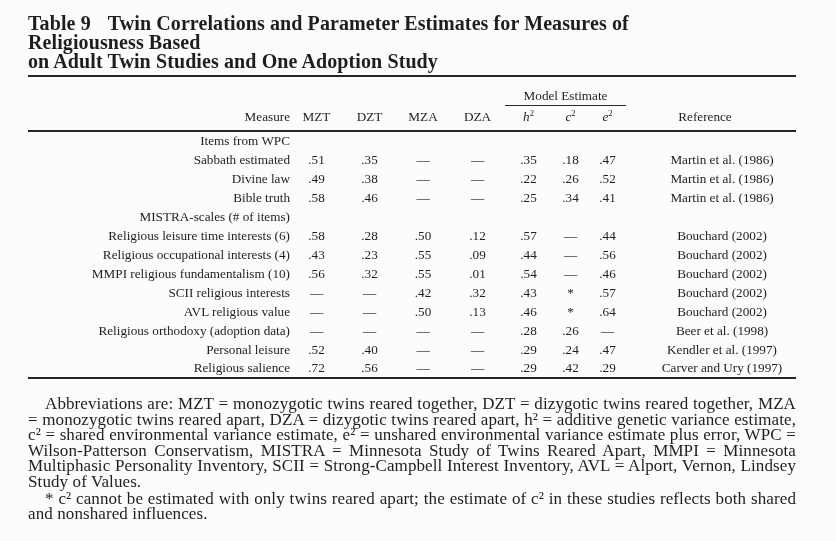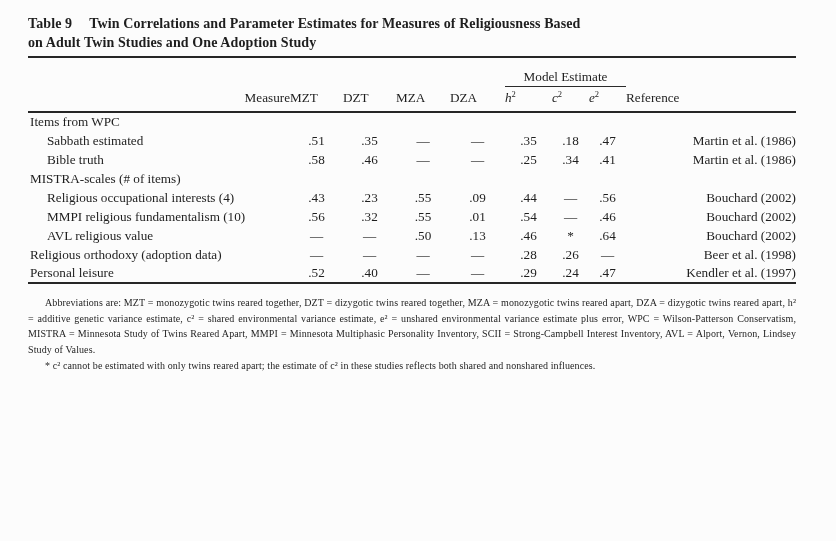--- a/index.html
+++ b/index.html
@@ -9,21 +9,21 @@
     color: #1e1e1e;
     font-family: "Liberation Serif", "DejaVu Serif", serif;
     overflow: hidden;
   }
   .page { padding: 14px 0 0 28px; width: 836px; }
 
   
   .title {
     width: 680px;
     font-weight: bold;
-    font-size: 14px;
+    font-size: 20px;
     line-height: 19px;
     margin-bottom: 4px;
     letter-spacing: 0.1px;
   }
   .title .tnum { margin-right: 17px; }
 
   
   table {
     width: 768px;
     border-collapse: collapse;
@@ -43,45 +43,45 @@
 
   th { font-weight: normal; font-size: 13.2px; }
   tr.group th { padding: 11px 0 1px; }
   tr.group th.model {
     text-align: center;
     border-bottom: 1.5px solid #2a2a2a;
   }
   tr.cols th {
     padding: 3px 0 5px;
     border-bottom: 2px solid #262626;
-    text-align: left;
+    text-align: center;
     vertical-align: bottom;
   }
   tr.cols th.measure { text-align: right; }
   tr.cols th.ref { padding-right: 12px; }
   th i { font-style: italic; }
   th sup, .sup { font-size: 8.5px; vertical-align: super; line-height: 0; }
 
   td {
     height: 19px;
     font-size: 13.2px;
     vertical-align: middle;
     white-space: nowrap;
     overflow: hidden;
   }
-  td.measure { text-align: left; padding-left: 2px; }
+  td.measure { text-align: right; padding-left: 2px; }
   tr.indent td.measure { padding-left: 19px; }
   td.num { text-align: center; }
-  td.ref { text-align: right; padding-left: 22px; }
+  td.ref { text-align: center; padding-left: 22px; }
 
   
   .footnotes {
     width: 768px;
-    margin-top: 11px;
-    font-size: 10px;
+    margin-top: 17px;
+    font-size: 17px;
     line-height: 15.6px;
     text-align: justify;
     letter-spacing: 0.1px;
   }
   .footnotes p { text-indent: 17px; }
   .footnotes p + p { margin-top: 1px; }
 </style>
 </head>
 <body>
 
@@ -141,20 +141,31 @@
           <td class="num">.51</td>
           <td class="num">.35</td>
           <td class="num">—</td>
           <td class="num">—</td>
           <td class="num">.35</td>
           <td class="num">.18</td>
           <td class="num">.47</td>
           <td class="ref">Martin et al. (1986)</td>
         </tr>
 
+        <tr class="indent">
+          <td class="measure">Divine law</td>
+          <td class="num">.49</td>
+          <td class="num">.38</td>
+          <td class="num">—</td>
+          <td class="num">—</td>
+          <td class="num">.22</td>
+          <td class="num">.26</td>
+          <td class="num">.52</td>
+          <td class="ref">Martin et al. (1986)</td>
+        </tr>
 
 
         <tr class="indent">
           <td class="measure">Bible truth</td>
           <td class="num">.58</td>
           <td class="num">.46</td>
           <td class="num">—</td>
           <td class="num">—</td>
           <td class="num">.25</td>
           <td class="num">.34</td>
@@ -167,20 +178,31 @@
           <td class="num"></td>
           <td class="num"></td>
           <td class="num"></td>
           <td class="num"></td>
           <td class="num"></td>
           <td class="num"></td>
           <td class="num"></td>
           <td class="ref"></td>
         </tr>
 
+        <tr class="indent">
+          <td class="measure">Religious leisure time interests (6)</td>
+          <td class="num">.58</td>
+          <td class="num">.28</td>
+          <td class="num">.50</td>
+          <td class="num">.12</td>
+          <td class="num">.57</td>
+          <td class="num">—</td>
+          <td class="num">.44</td>
+          <td class="ref">Bouchard (2002)</td>
+        </tr>
 
         <tr class="indent">
           <td class="measure">Religious occupational interests (4)</td>
           <td class="num">.43</td>
           <td class="num">.23</td>
           <td class="num">.55</td>
           <td class="num">.09</td>
           <td class="num">.44</td>
           <td class="num">—</td>
           <td class="num">.56</td>
@@ -194,20 +216,31 @@
           <td class="num">.55</td>
           <td class="num">.01</td>
           <td class="num">.54</td>
           <td class="num">—</td>
           <td class="num">.46</td>
           <td class="ref">Bouchard (2002)</td>
         </tr>
 
 
 
+        <tr class="indent">
+          <td class="measure">SCII religious interests</td>
+          <td class="num">—</td>
+          <td class="num">—</td>
+          <td class="num">.42</td>
+          <td class="num">.32</td>
+          <td class="num">.43</td>
+          <td class="num">*</td>
+          <td class="num">.57</td>
+          <td class="ref">Bouchard (2002)</td>
+        </tr>
 
         <tr class="indent">
           <td class="measure">AVL religious value</td>
           <td class="num">—</td>
           <td class="num">—</td>
           <td class="num">.50</td>
           <td class="num">.13</td>
           <td class="num">.46</td>
           <td class="num">*</td>
           <td class="num">.64</td>
@@ -231,20 +264,31 @@
           <td class="num">.52</td>
           <td class="num">.40</td>
           <td class="num">—</td>
           <td class="num">—</td>
           <td class="num">.29</td>
           <td class="num">.24</td>
           <td class="num">.47</td>
           <td class="ref">Kendler et al. (1997)</td>
         </tr>
 
+        <tr>
+          <td class="measure">Religious salience</td>
+          <td class="num">.72</td>
+          <td class="num">.56</td>
+          <td class="num">—</td>
+          <td class="num">—</td>
+          <td class="num">.29</td>
+          <td class="num">.42</td>
+          <td class="num">.29</td>
+          <td class="ref">Carver and Ury (1997)</td>
+        </tr>
       </tbody>
   </table>
 
   <div class="footnotes">
     <p>Abbreviations are: MZT = monozygotic twins reared together, DZT = dizygotic twins reared together, MZA = monozygotic twins reared apart, DZA = dizygotic twins reared apart, h² = additive genetic variance estimate, c² = shared environmental variance estimate, e² = unshared environmental variance estimate plus error, WPC = Wilson-Patterson Conservatism, MISTRA = Minnesota Study of Twins Reared Apart, MMPI = Minnesota Multiphasic Personality Inventory, SCII = Strong-Campbell Interest Inventory, AVL = Alport, Vernon, Lindsey Study of Values.</p>
     <p>* c² cannot be estimated with only twins reared apart; the estimate of c² in these studies reflects both shared and nonshared influences.</p>
   </div>
 
 </div>
 

